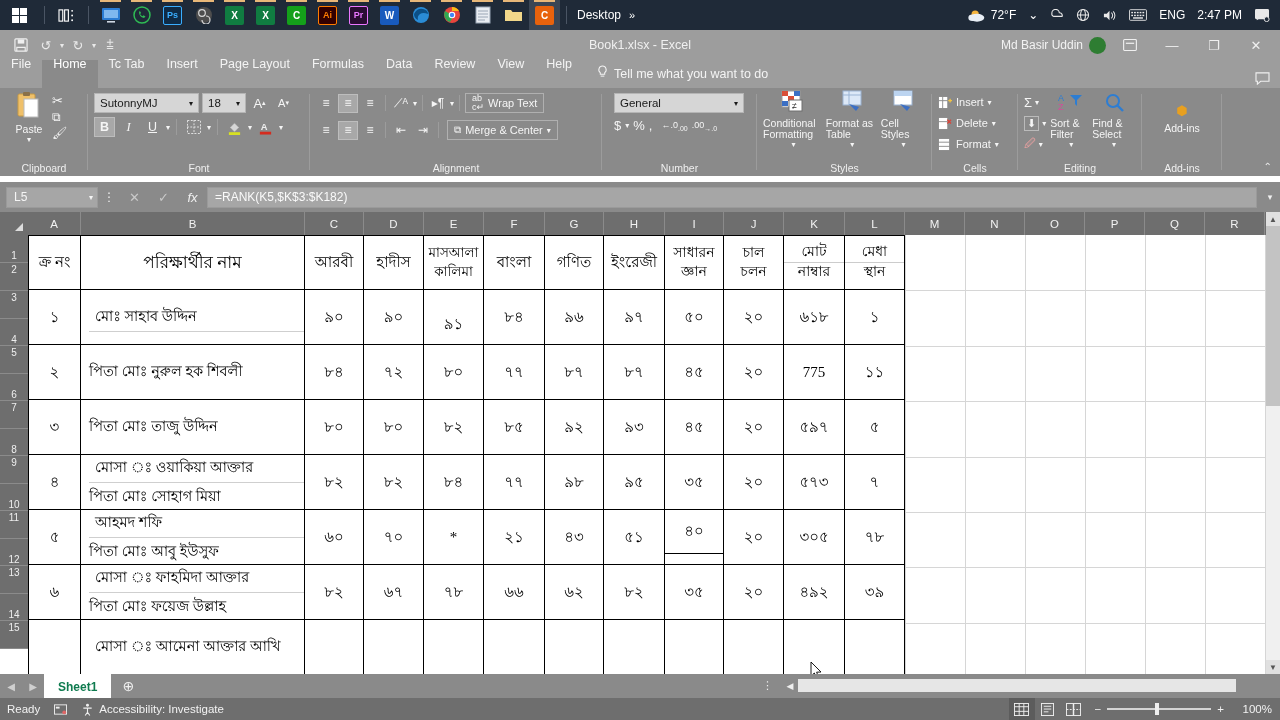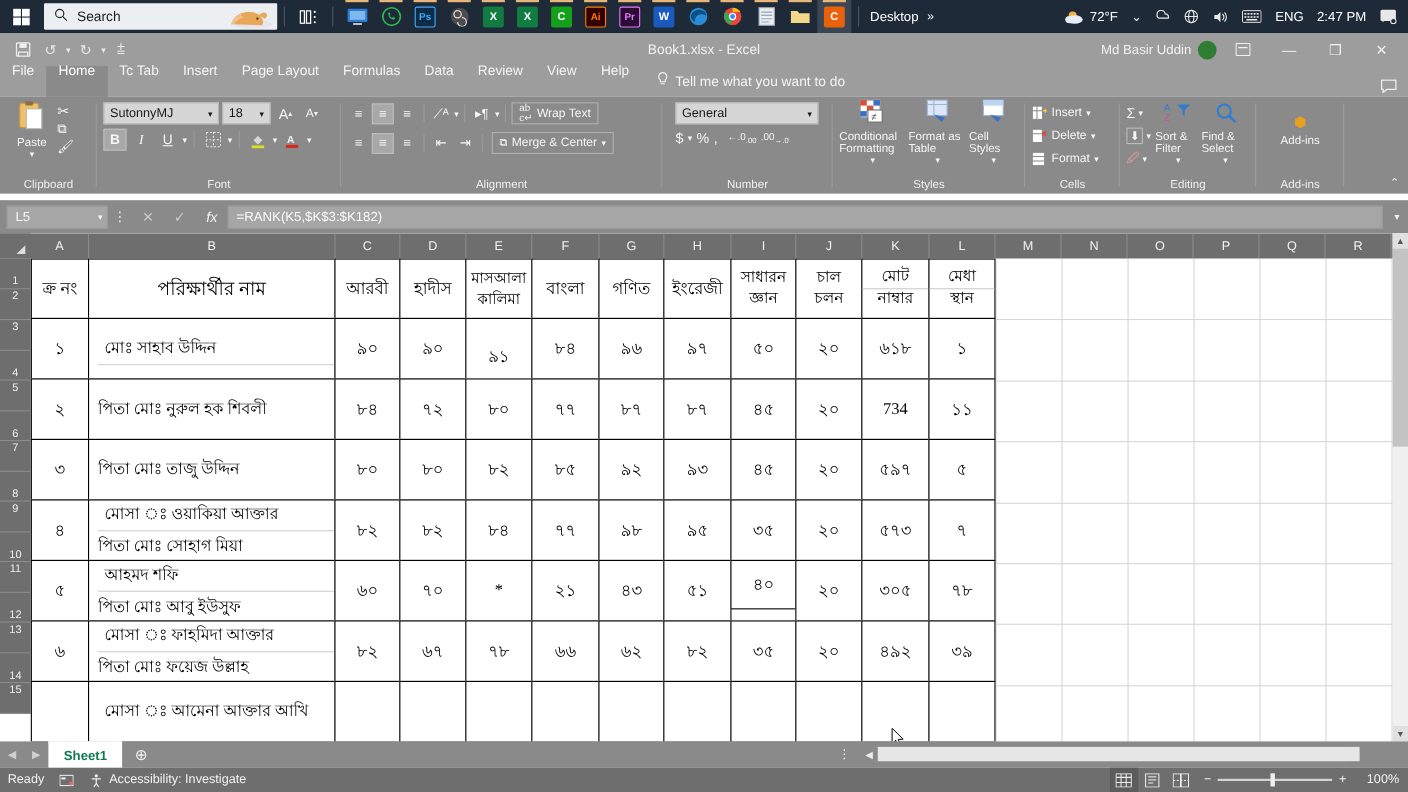--- a/index.html
+++ b/index.html
@@ -205,36 +205,20 @@
 <div id="app">
 
   <div class="taskbar">
     <div class="win-logo">
       <span class="grid">
           <i></i>
           <i></i>
           <i></i>
           <i></i>
         </span>
-    </div>
-    <div class="search-box">
-      <span class="mag">
-        <svg width="13" height="13" viewBox="0 0 16 16">
-            <circle cx="6.5" cy="6.5" r="4.6" fill="none" stroke="#222" stroke-width="1.3"></circle>
-            <line x1="10" y1="10" x2="14.5" y2="14.5" stroke="#222" stroke-width="1.3"></line>
-          </svg>
-      </span>
-      <span class="ph">Search</span>
-      <svg class="fox" viewBox="0 0 48 24">
-        <ellipse cx="28" cy="19" rx="17" ry="4" fill="#e7e2ee"></ellipse>
-        <path d="M8 19 q4-10 14-11 q9-1 13 4 q4 5 1 8 z" fill="#e8a85a"></path>
-        <path d="M8 19 q2-7 9-9 l2 3 q-6 2-8 6 z" fill="#f2c189"></path>
-        <path d="M33 11 q4-4 7-2 q2 2-1 5 z" fill="#e8a85a"></path>
-        <circle cx="32" cy="14" r="1" fill="#402a18"></circle>
-      </svg>
     </div>
     <span class="tb-sep"></span>
     <div class="tasks">
       <div class="tapp">
         <svg width="17" height="15" viewBox="0 0 18 16">
           <rect x="1" y="2" width="4" height="12" fill="none" stroke="#fff" stroke-width="1.2"></rect>
           <rect x="7" y="2" width="4" height="12" fill="none" stroke="#fff" stroke-width="1.2"></rect>
           <circle cx="15" cy="3" r="1" fill="#fff"></circle>
             <circle cx="15" cy="8" r="1" fill="#fff"></circle>
             <circle cx="15" cy="13" r="1" fill="#fff"></circle>
@@ -820,21 +804,21 @@
         <span class="l2">পিতা মোঃ নুরুল হক শিবলী</span>
       </div>
       <div class="tblcell bangla" style="left:276px;top:109px;width:60px;height:56px;">৮৪</div>
       <div class="tblcell bangla" style="left:335px;top:109px;width:61px;height:56px;">৭২</div>
       <div class="tblcell bangla" style="left:395px;top:109px;width:61px;height:56px;">৮০</div>
       <div class="tblcell bangla" style="left:455px;top:109px;width:62px;height:56px;">৭৭</div>
       <div class="tblcell bangla" style="left:516px;top:109px;width:60px;height:56px;">৮৭</div>
       <div class="tblcell bangla" style="left:575px;top:109px;width:62px;height:56px;">৮৭</div>
       <div class="tblcell bangla" style="left:636px;top:109px;width:60px;height:56px;">৪৫</div>
       <div class="tblcell bangla" style="left:695px;top:109px;width:61px;height:56px;">২০</div>
-      <div class="tblcell bangla" style="left:755px;top:109px;width:62px;height:56px;">734</div>
+      <div class="tblcell bangla" style="left:755px;top:109px;width:62px;height:56px;">775</div>
       <div class="tblcell bangla" style="left:816px;top:109px;width:61px;height:56px;">১১</div>
 
       <div class="tblcell bangla" style="left:0;top:164px;width:53px;height:56px;">৩</div>
       <div class="namecell bangla" style="left:52px;top:164px;width:225px;height:56px;">
         <span class="l2">পিতা মোঃ তাজু উদ্দিন</span>
       </div>
       <div class="tblcell bangla" style="left:276px;top:164px;width:60px;height:56px;">৮০</div>
       <div class="tblcell bangla" style="left:335px;top:164px;width:61px;height:56px;">৮০</div>
       <div class="tblcell bangla" style="left:395px;top:164px;width:61px;height:56px;">৮২</div>
       <div class="tblcell bangla" style="left:455px;top:164px;width:62px;height:56px;">৮৫</div>

